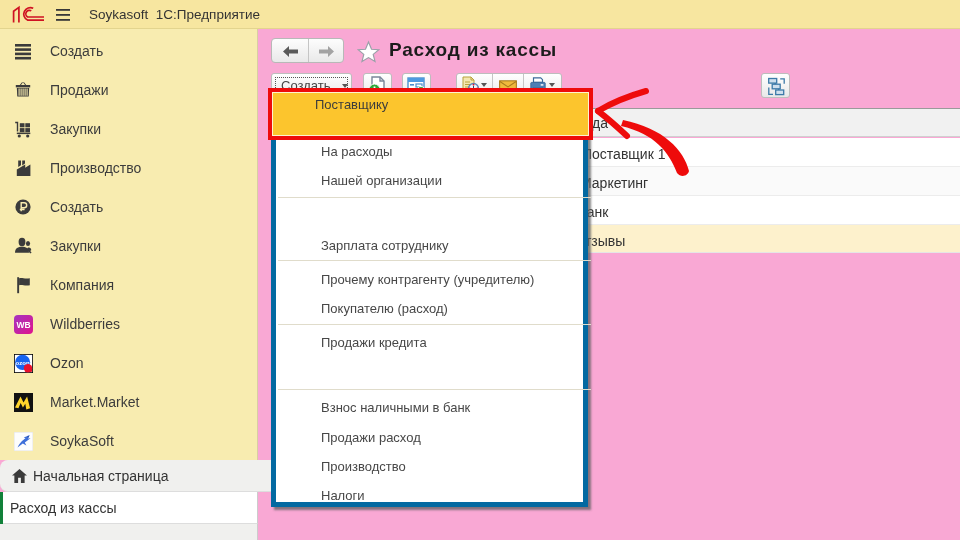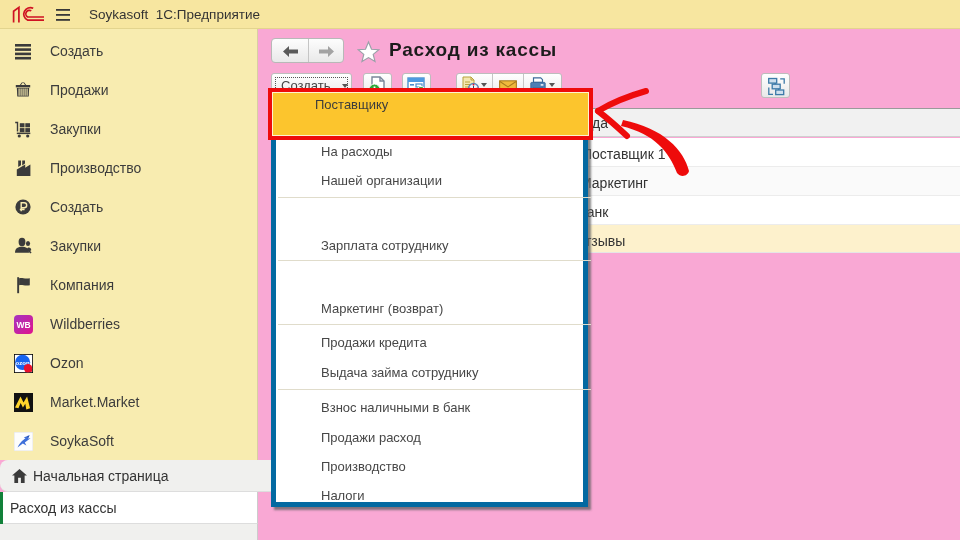--- a/index.html
+++ b/index.html
@@ -312,23 +312,23 @@
     <div class="cell" style="left:310px;top:38px">Поставщик 1</div>
     <div class="cell" style="left:308px;top:67px">Маркетинг</div>
     <div class="cell" style="left:305.5px;top:96px">Банк</div>
     <div class="cell" style="left:302px;top:125px">Отзывы</div>
   </div>
 
   <div id="dd" class="abs">
       <div class="mi" style="top:47.5px">На расходы</div>
       <div class="mi" style="top:76.5px">Нашей организации</div>
       <div class="mi" style="top:142px">Зарплата сотруднику</div>
-      <div class="mi" style="top:204.5px">Маркетинг (возврат)</div>
+      <div class="mi" style="top:175.5px">Прочему контрагенту (учредителю)</div>
+      <div class="mi" style="top:204.5px">Покупателю (расход)</div>
       <div class="mi" style="top:239px">Продажи кредита</div>
-      <div class="mi" style="top:268.5px">Выдача займа сотруднику</div>
       <div class="mi" style="top:303.5px">Взнос наличными в банк</div>
       <div class="mi" style="top:333.5px">Продажи расход</div>
       <div class="mi" style="top:363px">Производство</div>
       <div class="mi" style="top:391.5px">Налоги</div>
       <div class="msep" style="top:93.5px"></div>
       <div class="msep" style="top:157px"></div>
       <div class="msep" style="top:221px"></div>
       <div class="msep" style="top:285.5px"></div>
     </div>
 

